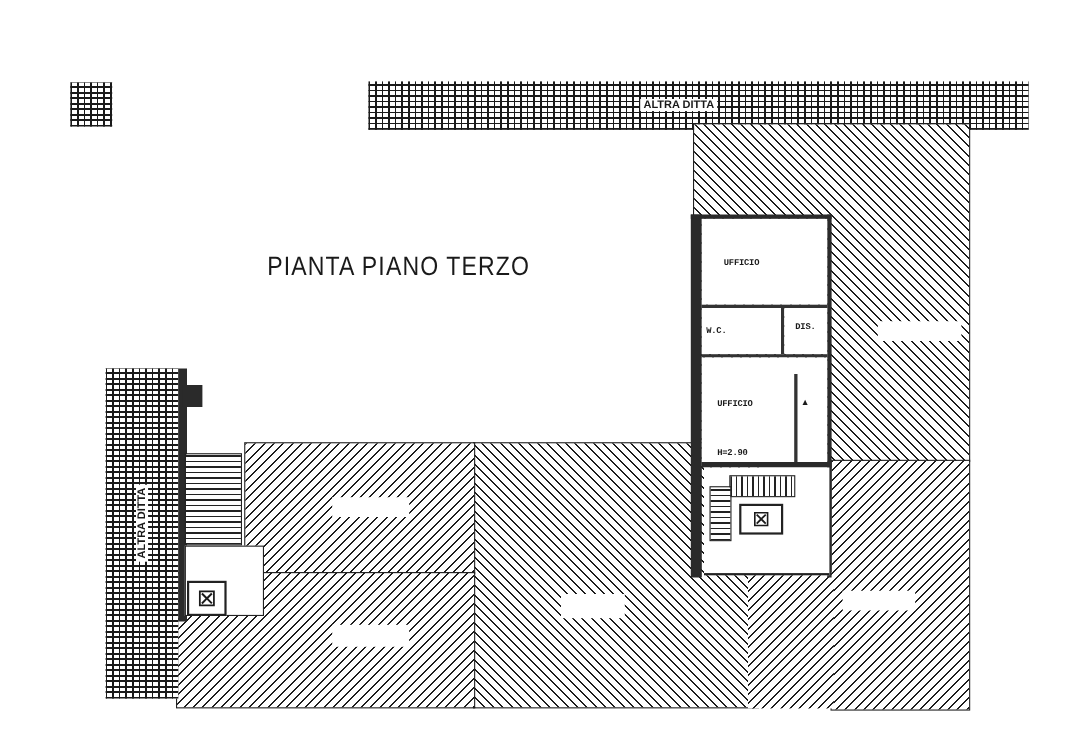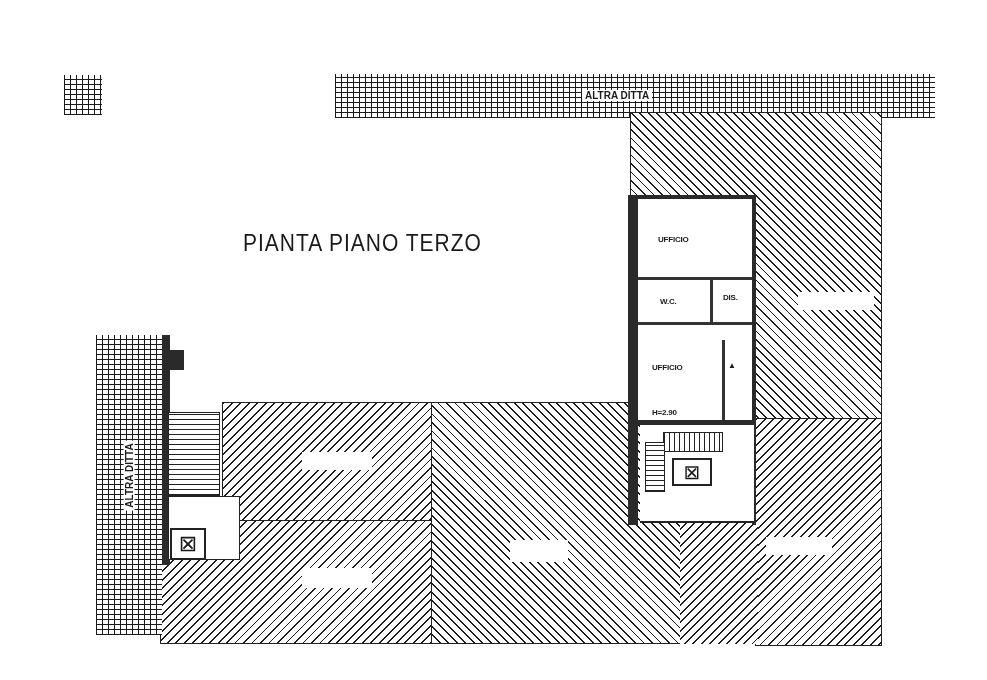--- a/index.html
+++ b/index.html
@@ -6,21 +6,21 @@
   body { width:987px; height:680px; position:relative; overflow:hidden;
          font-family:"Liberation Sans", sans-serif; color:#1a1a1a; }
   .abs { position:absolute; }
   .hatch-r { background: repeating-linear-gradient(135deg, #1e1e1e 0 1.3px, #ffffff 1.3px 6px); }
   .hatch-l { background: repeating-linear-gradient(45deg, #1e1e1e 0 1.3px, #ffffff 1.3px 6px); }
   .grid { background:
       repeating-linear-gradient(0deg, #1a1a1a 0 1.4px, transparent 1.4px 5px),
       repeating-linear-gradient(90deg, #1a1a1a 0 1.4px, transparent 1.4px 6px), #fff; }
   .wall { background:#2a2a2a; }
   .blank { background:#fff; }
-  .lbl { font-size:8px; font-weight:bold; letter-spacing:-0.2px; white-space:nowrap; }
+  .lbl { font-size:8px; font-weight:bold; letter-spacing:-0.2px; white-space:nowrap;font-family:Liberation Mono, monospace; }
   .title { font-size:21px; letter-spacing:1px; transform:scaleY(1.15); transform-origin:left top; }
   .neighbor-lbl { background:#fff; font-size:10px; font-weight:bold; padding:0 3px; white-space:nowrap; }
   .elev { background:#fff; border:2px solid #222; box-sizing:border-box; }
   .stairs { background: repeating-linear-gradient(0deg, #222 0 1.2px, #fff 1.2px 5px); border:1.5px solid #222; box-sizing:border-box; }
   .stairs-v { background: repeating-linear-gradient(90deg, #222 0 1.2px, #fff 1.2px 5px); border:1.5px solid #222; box-sizing:border-box; }
   .outline { border:1.5px solid #222; box-sizing:border-box; }
   .divider { background:#333; }
 </style>
 </head>
 <body>
@@ -62,21 +62,21 @@
 <div class="abs wall" style="left:628px;top:195px;width:10px;height:330px;"></div>
 <div class="abs wall" style="left:628px;top:195px;width:128px;height:4px;"></div>
 <div class="abs wall" style="left:752px;top:195px;width:4px;height:330px;"></div>
 
 <div class="abs" style="left:638px;top:199px;width:114px;height:78px;background:#fff;">
   <span class="abs lbl" style="left:20px;top:36px;">UFFICIO</span>
 </div>
 <div class="abs divider" style="left:638px;top:277px;width:114px;height:3px;"></div>
 
 <div class="abs" style="left:638px;top:280px;width:74px;height:42px;background:#fff;">
-  <span class="abs lbl" style="left:22px;top:17px;">W.C.</span>
+  <span class="abs lbl" style="left:4px;top:17px;">W.C.</span>
 </div>
 <div class="abs divider" style="left:710px;top:280px;width:3px;height:42px;"></div>
 
 <div class="abs" style="left:713px;top:280px;width:39px;height:42px;background:#fff;text-align:right;">
   <span class="abs lbl" style="left:10px;top:13px;">DIS.</span>
 </div>
 <div class="abs divider" style="left:638px;top:322px;width:114px;height:3px;"></div>
 
 <div class="abs" style="left:638px;top:325px;width:114px;height:95px;background:#fff;">
   <span class="abs lbl" style="left:14px;top:38px;">UFFICIO</span>

